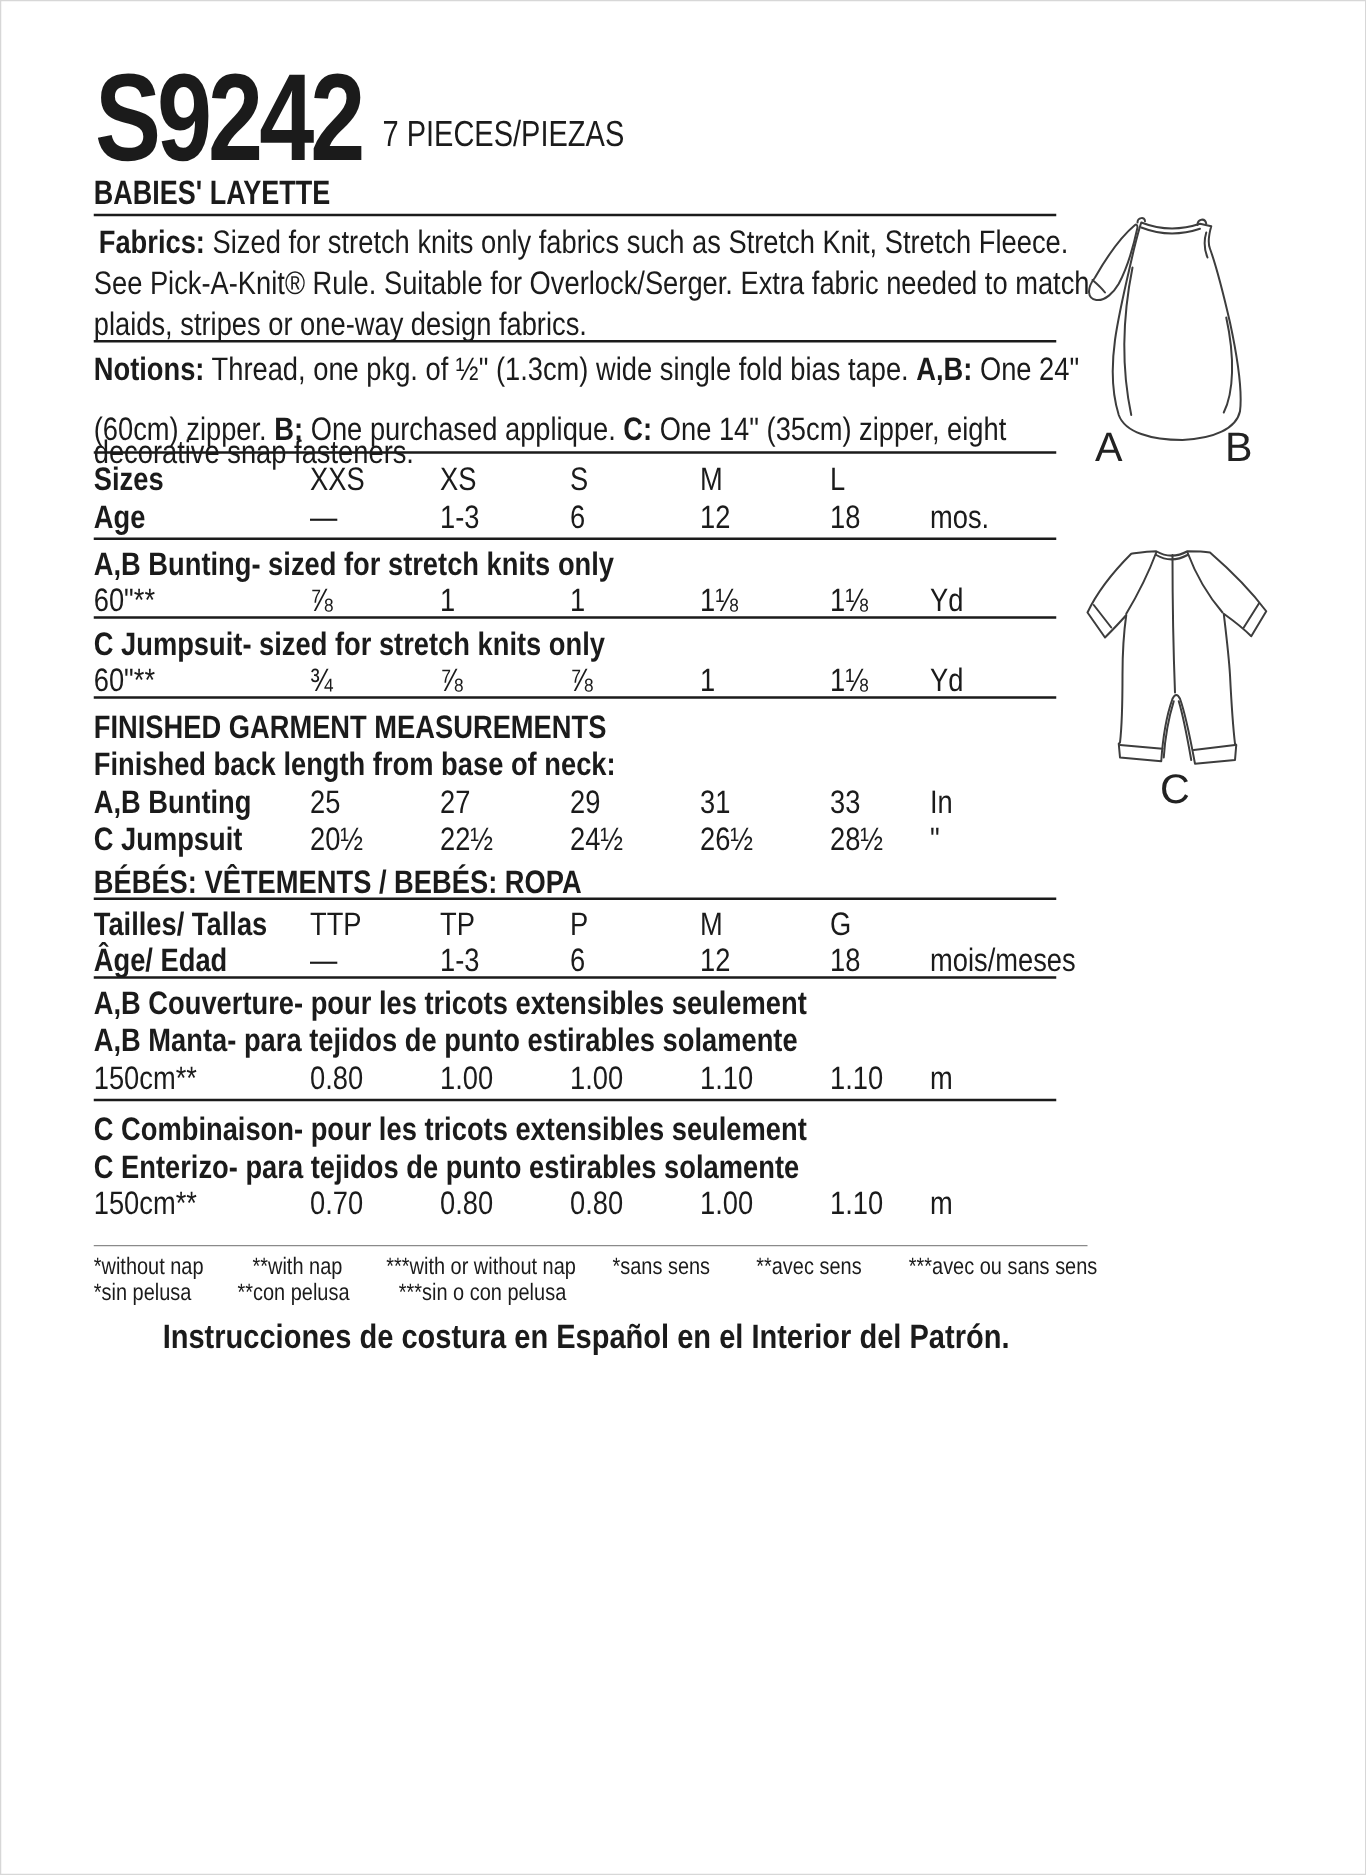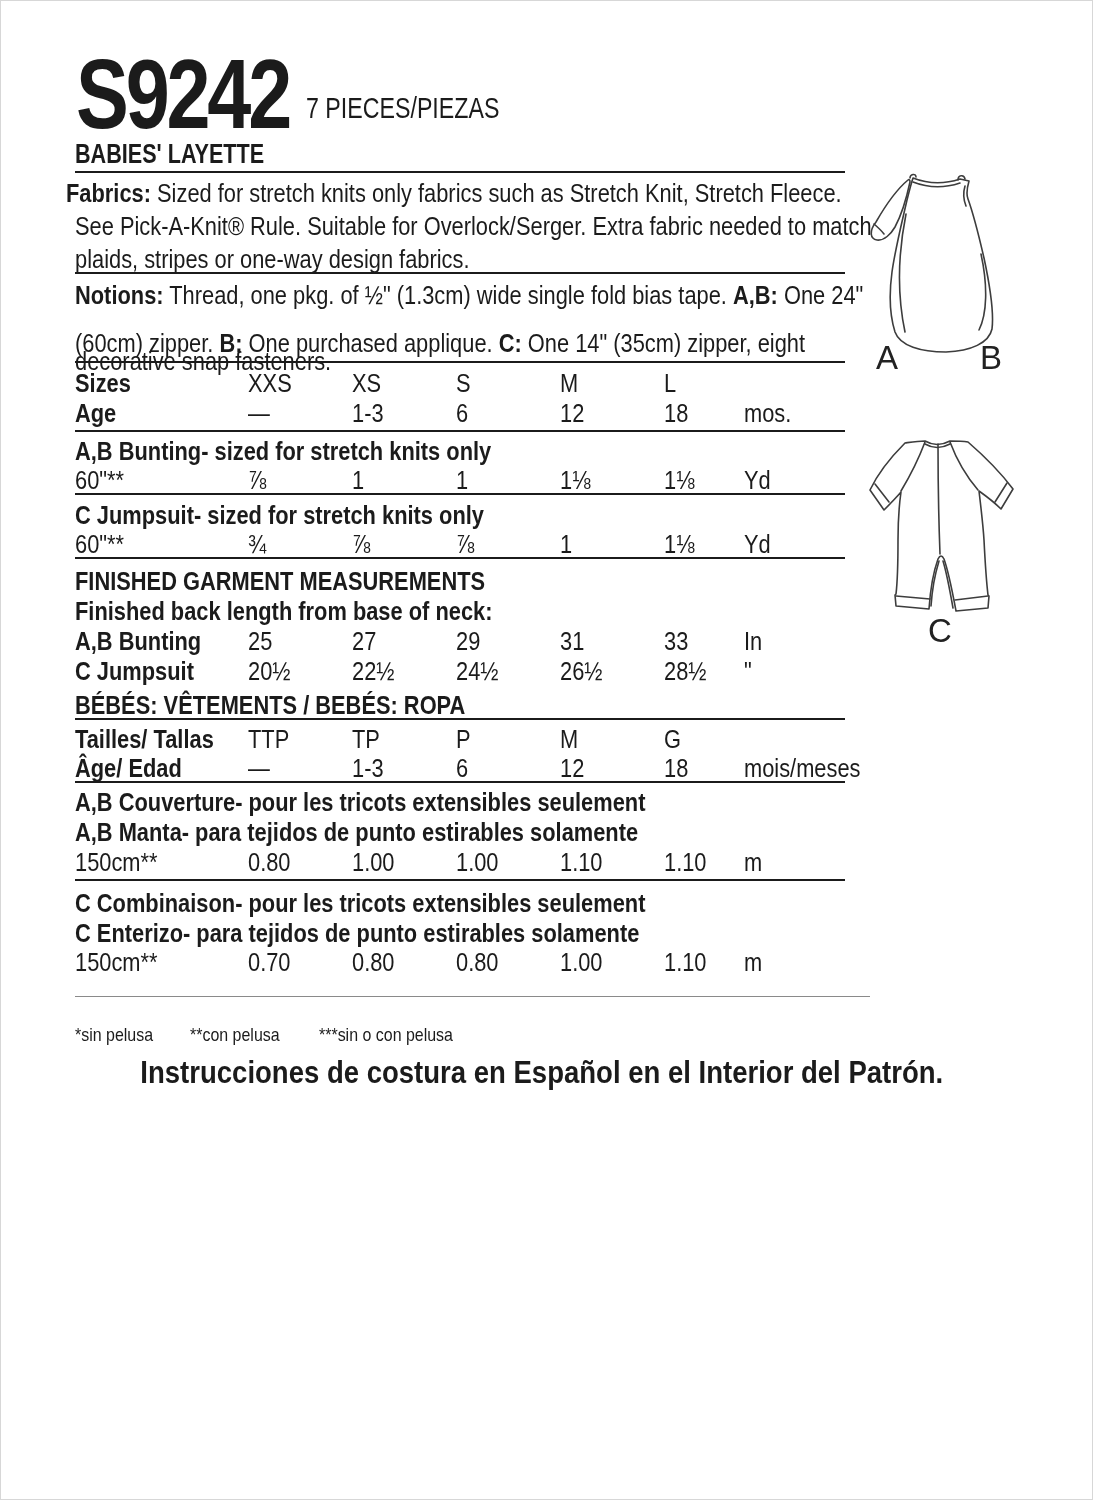--- a/index.html
+++ b/index.html
@@ -19,39 +19,39 @@
   .rule { position:absolute; left:75px; width:770px; height:2px; background:#1b1b1b; }
   .thinrule { position:absolute; left:75px; width:795px; height:1px; background:#8a8a8a; }
   .trow { position:absolute; left:75px; width:790px; display:grid;
           grid-template-columns:173px 104px 104px 104px 104px 80px 1fr;
           font-size:26px; line-height:1.1; }
   .cell { white-space:nowrap; }
   .fnrow { position:absolute; left:75px; width:770px; display:flex;
            justify-content:space-between; font-size:19px; line-height:1.15; }
   .fng { display:flex; gap:22px; }
   .note { position:absolute; left:75px; top:1054px; width:770px; text-align:center;
-          font-size:32px; font-weight:bold; }
+          font-size:27px; font-weight:bold; }
   .note .cxc { display:inline-block; transform:scaleX(0.86); transform-origin:50% 0; white-space:nowrap; }
   .viewlabel { position:absolute; font-size:33px; color:#222; }
   svg.art { position:absolute; }
   svg.art path, svg.art line { fill:none; stroke:#3d3d3d; stroke-width:1.6;
           stroke-linecap:round; stroke-linejoin:round; }
   svg.art path.fill { fill:#ffffff; }
 </style>
 </head>
 <body>
 
 <div class="page">
 
   <div class="abs title"><span class="cxt">S9242</span></div>
   <div class="abs subtitle"><span class="cxt">7 PIECES/PIEZAS</span></div>
   <div class="abs heading"><span class="cxt">BABIES' LAYETTE</span></div>
   <div class="rule" style="top:171px"></div>
 
-  <div class="abs fs26" style="left:66px; top:179px">
+  <div class="abs fs26" style="left:79px; top:179px">
     <span class="cx"><span class="b">Fabrics:</span><span> Sized for stretch knits only fabrics such as Stretch Knit, Stretch Fleece.</span></span>
   </div>
   <div class="abs fs26" style="left:75px; top:212px"><span class="cx">See Pick-A-Knit® Rule. Suitable for Overlock/Serger. Extra fabric needed to match</span></div>
   <div class="abs fs26" style="left:75px; top:245px"><span class="cx">plaids, stripes or one-way design fabrics.</span></div>
   <div class="rule" style="top:272px"></div>
 
   <div class="abs fs26" style="left:75px; top:281px">
     <span class="cx"><span class="b">Notions:</span><span> Thread, one pkg. of ½" (1.3cm) wide single fold bias tape. </span><span class="b">A,B:</span><span> One 24"</span></span>
   </div>
   <div class="abs fs26" style="left:75px; top:329px">
@@ -167,20 +167,32 @@
     <span class="cell"><span class="cx">150cm**</span></span>
     <span class="cell"><span class="cx">0.70</span></span>
     <span class="cell"><span class="cx">0.80</span></span>
     <span class="cell"><span class="cx">0.80</span></span>
     <span class="cell"><span class="cx">1.00</span></span>
     <span class="cell"><span class="cx">1.10</span></span>
     <span class="cell"><span class="cx">m</span></span>
   </div>
 
   <div class="thinrule" style="top:996px"></div>
+  <div class="fnrow" style="top:1003px">
+    <span class="fng">
+      <span class="cx">*without nap</span>
+      <span class="cx">**with nap</span>
+      <span class="cx">***with or without nap</span>
+    </span>
+    <span class="fng">
+      <span class="cx">*sans sens</span>
+      <span class="cx">**avec sens</span>
+      <span class="cx">***avec ou sans sens</span>
+    </span>
+  </div>
   <div class="fnrow" style="top:1024px">
     <span class="fng">
       <span class="cx">*sin pelusa</span>
       <span class="cx">**con pelusa</span>
       <span class="cx">***sin o con pelusa</span>
     </span>
   </div>
 
   <div class="note"><span class="cxc">Instrucciones de costura en Español en el Interior del Patrón.</span></div>
 

